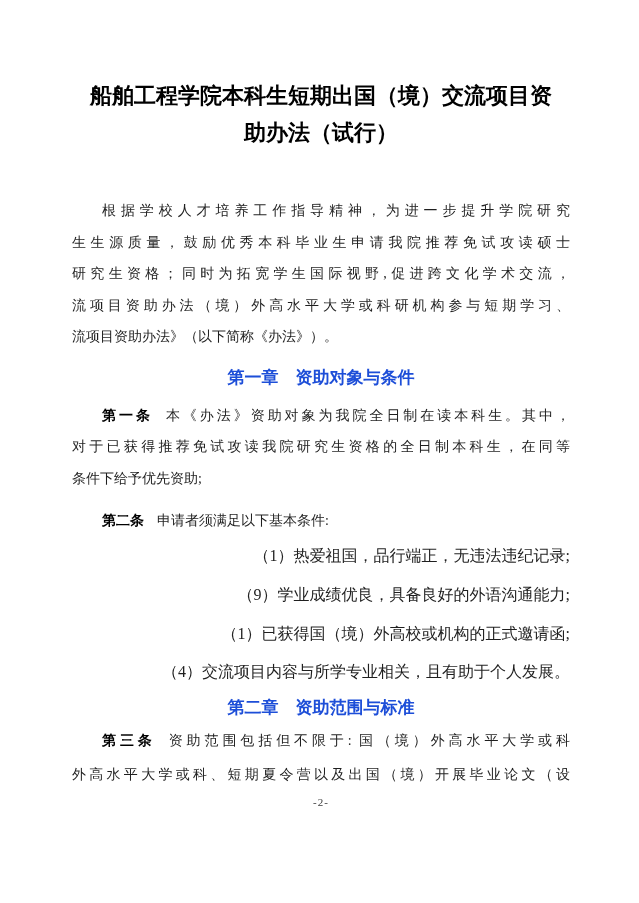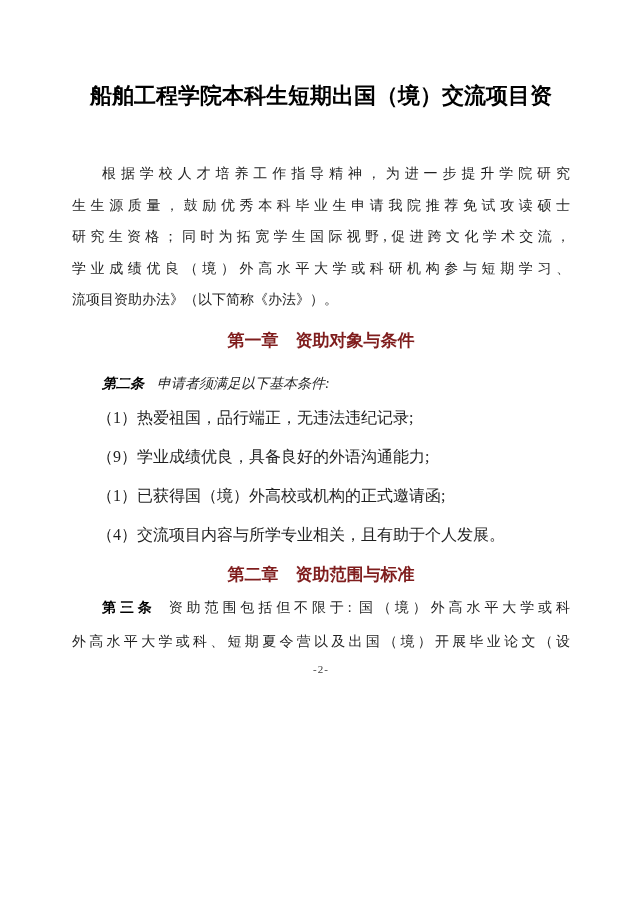--- a/index.html
+++ b/index.html
@@ -39,66 +39,74 @@
   }
   .para .line.first { text-indent: 30px; }
   .label {
     font-weight: bold;
     color: #000;
     margin-right: 13px;
   }
   .chapter-heading {
     font-size: 17px;
     font-weight: bold;
-    color: #7f1d1d;
+    color: #1d4ed8;
     text-align: center;
     line-height: 31.6px;
     margin: 0;
   }
   #intro   { margin-top: 44px; }
   #chapter1-heading { margin-top: 9px; }
   #article1 { margin-top: 6px; }
-  #article2 { margin-top: 11px; font-style: italic; }
+  #article2 { margin-top: 11px; }
   .items { margin-top: 0; }
   .items .item-line {
     font-size: 16px;
     line-height: 38.8px;
     text-indent: 25px;
-    text-align: left;
+    text-align: right;
   }
-  #chapter2-heading { margin-top: 5px; }
+  #chapter2-heading { }
   #article3 { line-height: 34px; }
   .page-footer {
     margin-top: 3px;
     text-align: center;
     font-size: 11px;
     line-height: 14px;
     color: #3a3a3a;
     letter-spacing: 1px;
   }
 </style>
 </head>
 <body>
 
 <div class="page">
 
   <div class="doc-title">
     <div class="t-line">船舶工程学院本科生短期出国（境）交流项目资</div>
+    <div class="t-line">助办法（试行）</div>
   </div>
 
   <div class="para" id="intro">
     <div class="line first">根据学校人才培养工作指导精神，为进一步提升学院研究</div>
     <div class="line">生生源质量，鼓励优秀本科毕业生申请我院推荐免试攻读硕士</div>
     <div class="line">研究生资格；同时为拓宽学生国际视野,促进跨文化学术交流，</div>
-    <div class="line">学业成绩优良（境）外高水平大学或科研机构参与短期学习、</div>
+    <div class="line">流项目资助办法（境）外高水平大学或科研机构参与短期学习、</div>
     <div class="line last">流项目资助办法》（以下简称《办法》）。</div>
   </div>
 
   <div class="chapter-heading" id="chapter1-heading">第一章　资助对象与条件</div>
 
+  <div class="para" id="article1">
+    <div class="line first">
+      <span class="label">第一条</span><span>本《办法》资助对象为我院全日制在读本科生。其中，</span>
+    </div>
+    <div class="line">对于已获得推荐免试攻读我院研究生资格的全日制本科生，在同等</div>
+    <div class="line last">条件下给予优先资助;</div>
+  </div>
 
   <div class="para" id="article2">
     <div class="line first last">
       <span class="label">第二条</span><span>申请者须满足以下基本条件:</span>
     </div>
   </div>
 
   <div class="items">
     <div class="item-line">（1）热爱祖国，品行端正，无违法违纪记录;</div>
     <div class="item-line">（9）学业成绩优良，具备良好的外语沟通能力;</div>

